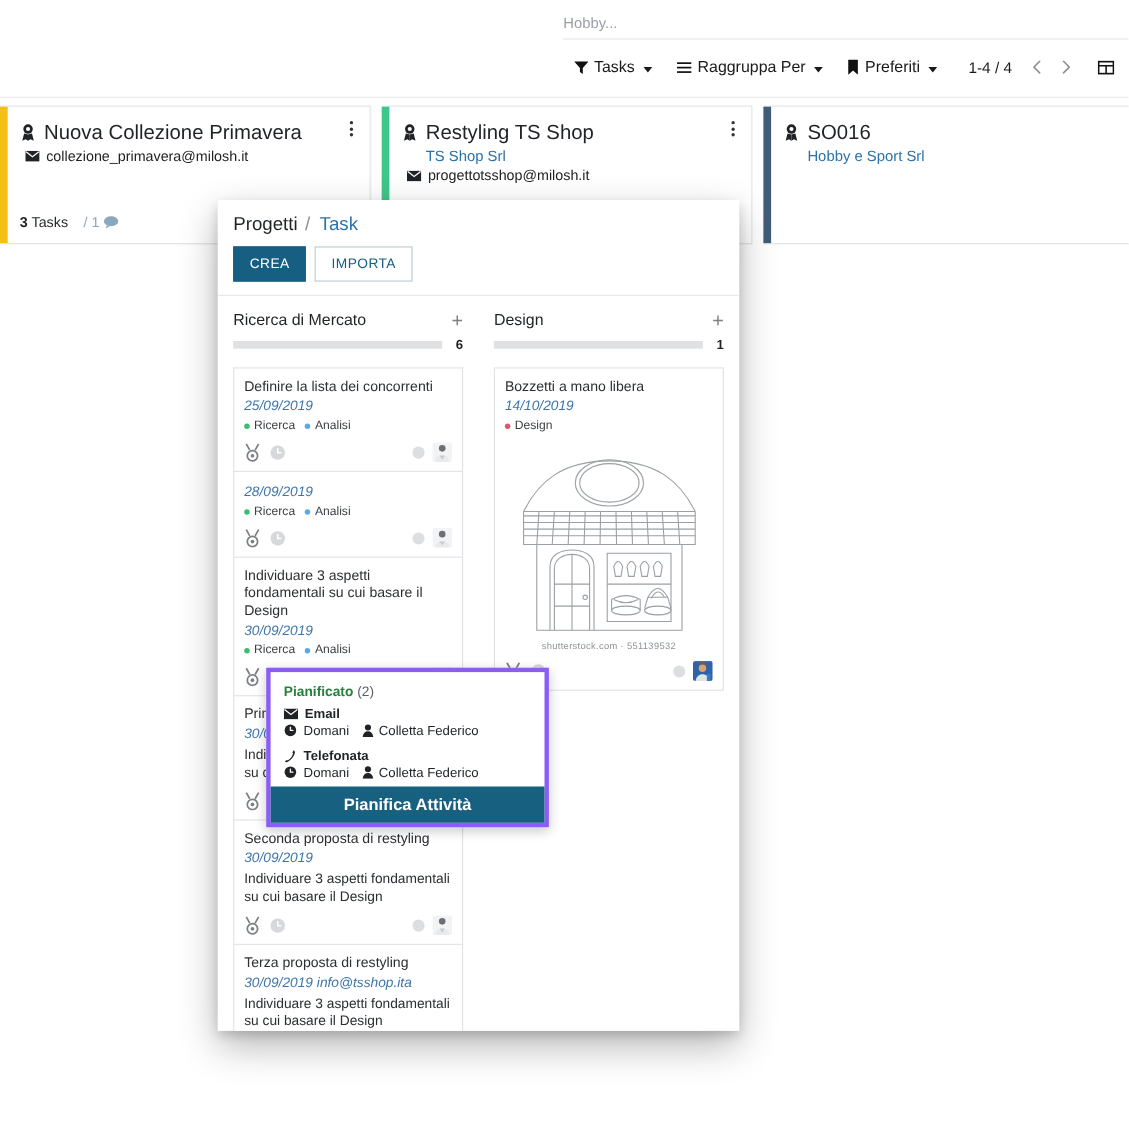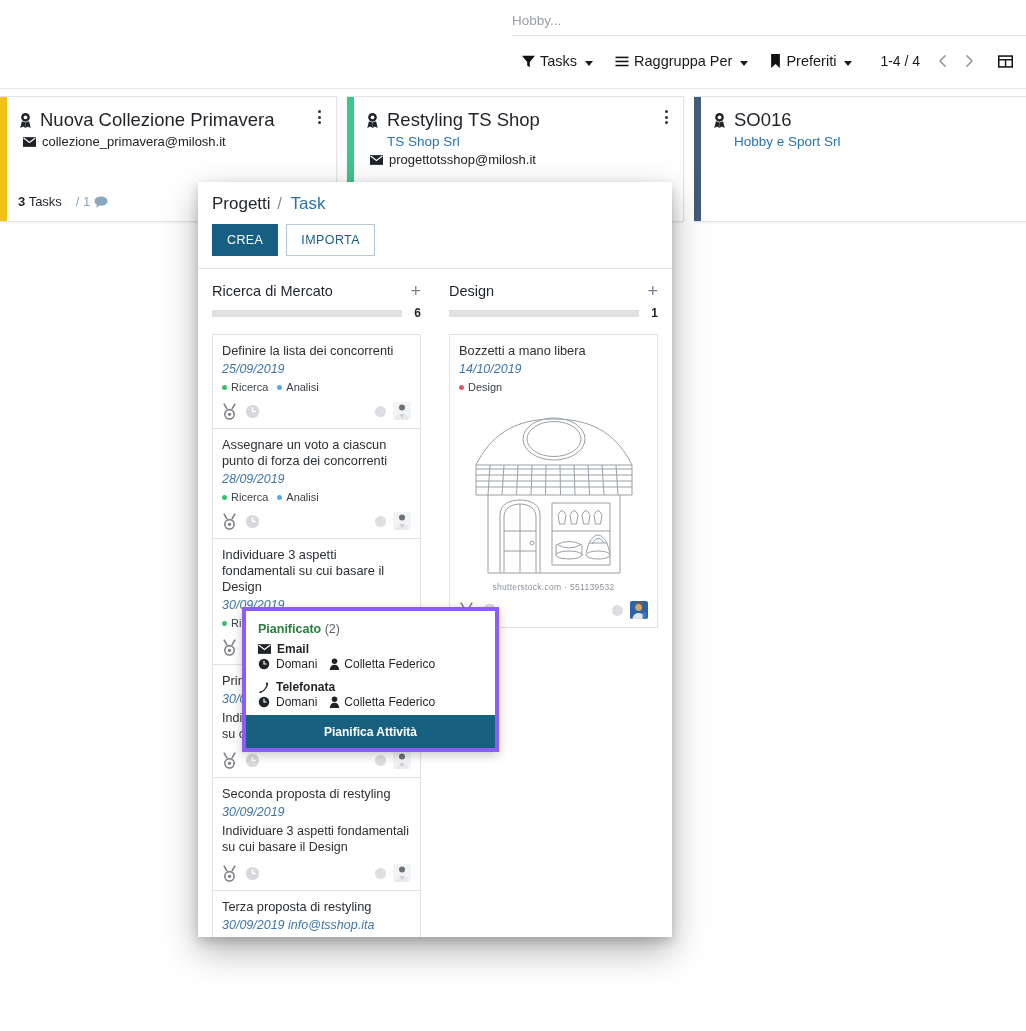--- a/index.html
+++ b/index.html
@@ -172,21 +172,21 @@
   .pop-row { margin-bottom: 9px; }
   .pop-type {
     display:flex; align-items:center; gap:6px; font-size:12px; font-weight:700; color:#1f2328;
   }
   .pop-meta {
     display:flex; align-items:center; gap:6px; font-size:12px; color:#1f2328; margin-top:1px;
   }
   .pop-meta .who { margin-left:6px; display:flex; align-items:center; gap:4px; }
   .pop-btn {
     position:absolute; left:0; right:0; bottom:0; height: 33px;
-    background:#18607f; color:#fff; font-size:12px; font-weight:700;
+    background:#18607f; color:#fff; font-size:15px; font-weight:700;
     display:flex; align-items:center; justify-content:center; cursor:pointer;
   }
 </style>
 </head>
 <body>
 
 <div id="root">
 
   <div class="control-panel">
     <div class="searchbar">
@@ -426,21 +426,20 @@
                       <circle cx="9" cy="5.6" r="3" fill="#6b7076"></circle>
                       <path d="M2.6 18c0-4 2.8-6.2 6.4-6.2S15.4 14 15.4 18z" fill="#e9eaec"></path>
                       <path d="M6.6 12.2L9 16l2.4-3.8" fill="#c9ccd1"></path>
                     </svg>
                 </span>
               </div>
             </div>
           </div>
 
           <div class="kcard">
-            <div class="kcard-title">Assegnare un voto a ciascun punto di forza dei concorrenti</div>
             <div class="kcard-date">28/09/2019</div>
             <div class="tags">
               <span class="tag">
                   <i class="dot" style="background:#3bbd6e"></i>
                   <span>Ricerca</span>
                 </span>
               <span class="tag">
                   <i class="dot" style="background:#5aa9e6"></i>
                   <span>Analisi</span>
                 </span>

